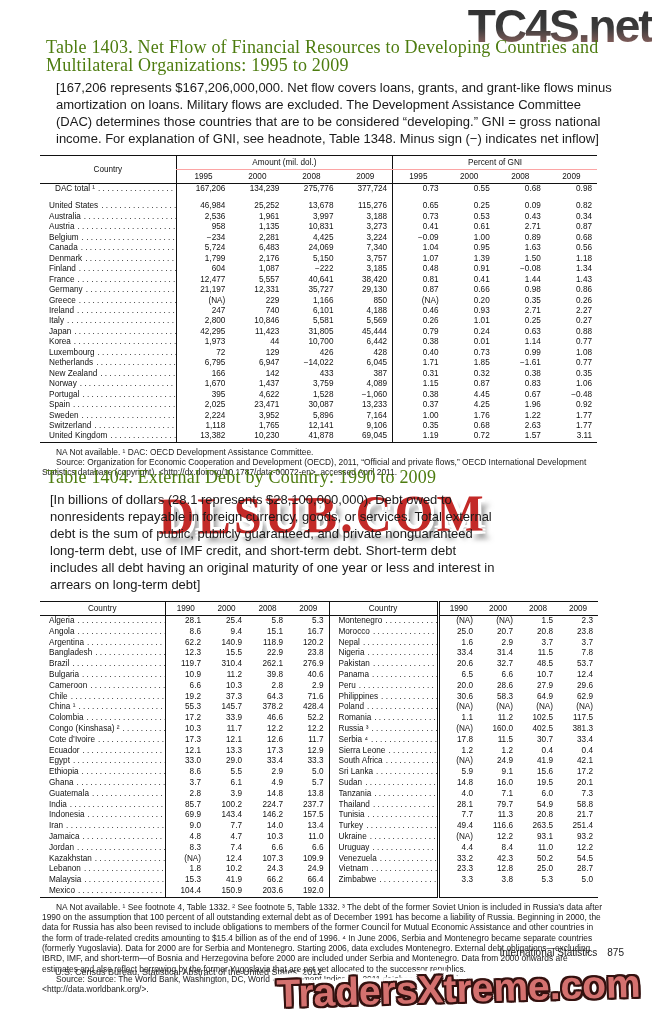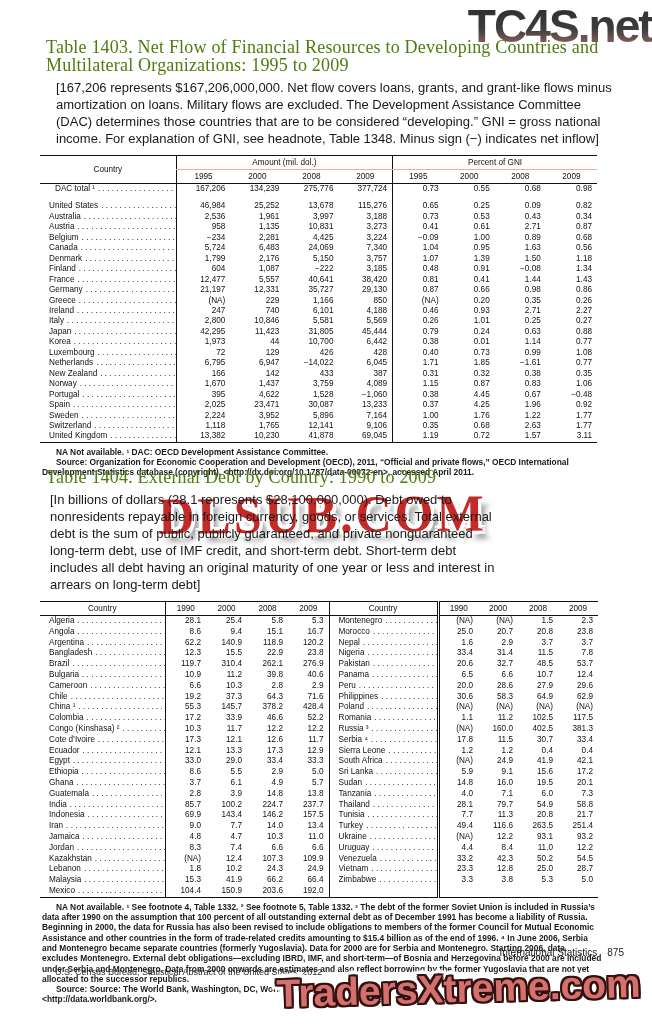--- a/index.html
+++ b/index.html
@@ -37,21 +37,21 @@
   .num{text-align:right;padding-right:5px;white-space:nowrap;}
   .country{padding-left:9px;}
   .country .cwrap{display:flex;align-items:baseline;overflow:hidden;}
   .nm{white-space:nowrap;}
   .dots{flex:1;overflow:hidden;white-space:nowrap;margin-left:3px;color:#222;}
   .dots::after{content:". . . . . . . . . . . . . . . . . . . . . . . . . . . . . . . . . . . .";}
   tr.bold td{font-weight:normal;}
   tr.indent td.country{padding-left:15px;}
   tr.spacer td{height:7px;line-height:7px;}
   .fn{font-size:8.4px;line-height:10.3px;color:#1a1a1a;margin:4px 50px 0 42px;}
-  .fn p{margin:0;text-indent:14px;font-weight:bold;}
+  .fn p{margin:0;text-indent:14px;}
 
   
   .wm{position:absolute;white-space:nowrap;pointer-events:none;}
   #wm-top{
     top:-2px;right:0px;
     font-family:"Liberation Sans",sans-serif;font-weight:bold;
     font-size:47px;letter-spacing:-2px;
     background:linear-gradient(to bottom,#2f2f2f 15%,#3c3c3c 55%,#9c6a66 92%);
     -webkit-background-clip:text;background-clip:text;color:transparent;
     transform:scaleX(.98);transform-origin:right top;

